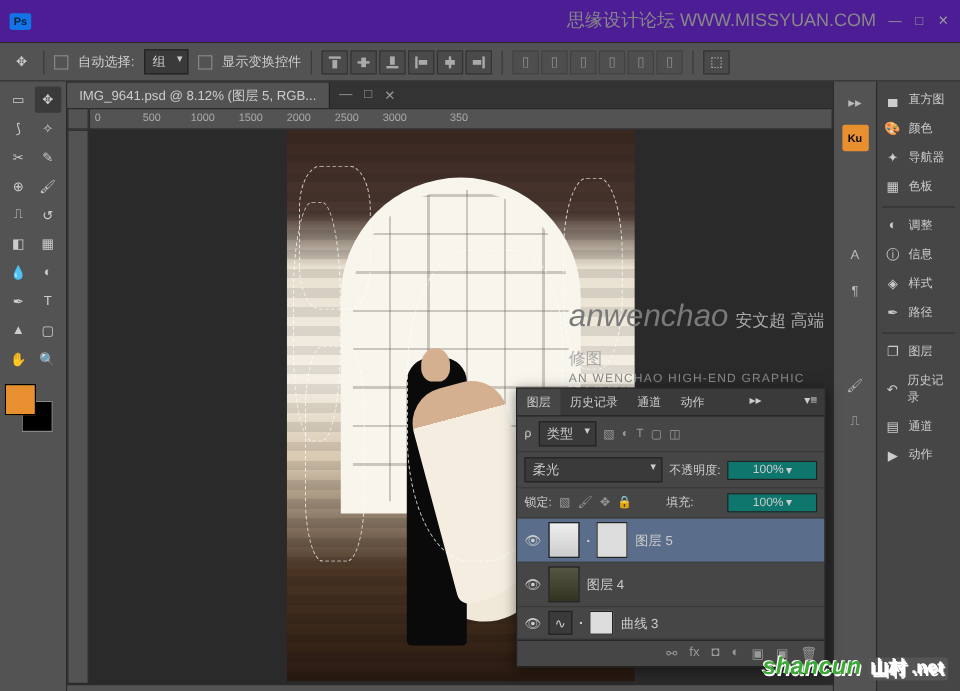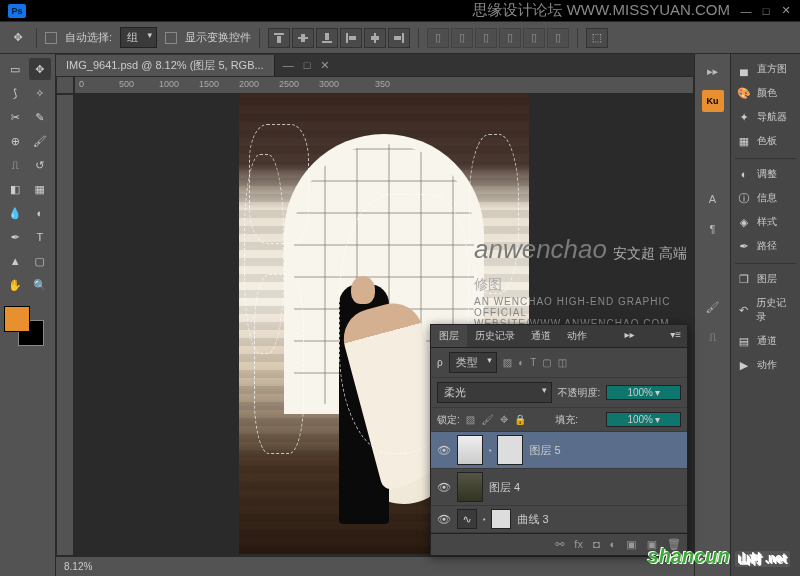--- a/index.html
+++ b/index.html
@@ -1,17 +1,17 @@
 <!DOCTYPE html>
 <html><head>
 <meta charset="utf-8">
 <style>
 *{margin:0;padding:0;box-sizing:border-box;font-family:"Microsoft YaHei",sans-serif;-webkit-font-smoothing:antialiased}
 body{background:#535353;width:800px;height:576px;overflow:hidden;color:#ccc;font-size:11px;position:relative}
-.topbar{height:22px;background:#000000;display:flex;align-items:center;padding:0 8px;border-bottom:1px solid #2a2a2a}
+.topbar{height:36px;background:#4c1d95;display:flex;align-items:center;padding:0 8px;border-bottom:1px solid #2a2a2a}
 .ps-logo{width:18px;height:14px;background:#1473e6;border-radius:2px;margin-right:6px;display:flex;align-items:center;justify-content:center;font-size:9px;font-weight:bold;color:#001e36}
 .menu{display:flex;gap:2px}
 .menu span{padding:3px 6px;cursor:pointer;font-size:11px}
 .rightinfo{margin-left:auto;font-size:15px;color:#888}
 .window-controls{display:flex;gap:8px;margin-left:10px}
 .window-controls span{width:12px;height:12px;display:flex;align-items:center;justify-content:center;color:#999;font-size:11px}
 .optbar{height:32px;background:#535353;border-bottom:1px solid #2a2a2a;display:flex;align-items:center;padding:0 8px;gap:8px}
 .tool-icon-small{width:20px;height:20px;display:flex;align-items:center;justify-content:center}
 .checkbox{width:12px;height:12px;border:1px solid #888;display:inline-block}
 .dropdown{background:#3a3a3a;border:1px solid #222;padding:2px 18px 2px 6px;position:relative;font-size:11px}
@@ -73,21 +73,21 @@
 .layer.selected{background:#5a6d8a}
 .eye{width:14px;height:14px;display:flex;align-items:center;justify-content:center;font-size:11px}
 .thumb{width:26px;height:30px;background:#888;border:1px solid #222}
 .thumb.light{background:linear-gradient(#eee,#ccc)}
 .thumb.dark{background:linear-gradient(#554,#332)}
 .thumb.mask{background:#ddd}
 .thumb.adj{width:20px;height:20px;background:#3a3a3a;display:flex;align-items:center;justify-content:center}
 .link-icn{font-size:9px;color:#ccc}
 .fp-footer{display:flex;justify-content:flex-end;padding:4px 6px;gap:10px;border-top:1px solid #222;color:#999;font-size:11px}
 .shancun{position:absolute;bottom:8px;right:10px;font-size:20px;font-weight:bold;font-style:italic;color:#3aaa35;text-shadow:1px 1px 0 #fff,-1px -1px 0 #fff}
-.shancun small{font-size:12px;color:#fff;font-style:normal;background:#555;padding:1px 3px;border-radius:2px}
+.shancun small{font-size:15px;color:#fff;font-style:normal;background:#555;padding:1px 3px;border-radius:2px}
 </style>
 </head>
 <body>
 
 <div class="topbar">
   <div class="ps-logo">Ps</div>
   <div class="rightinfo">思缘设计论坛 WWW.MISSYUAN.COM</div>
   <div class="window-controls">
     <span>—</span>
     <span>□</span>

